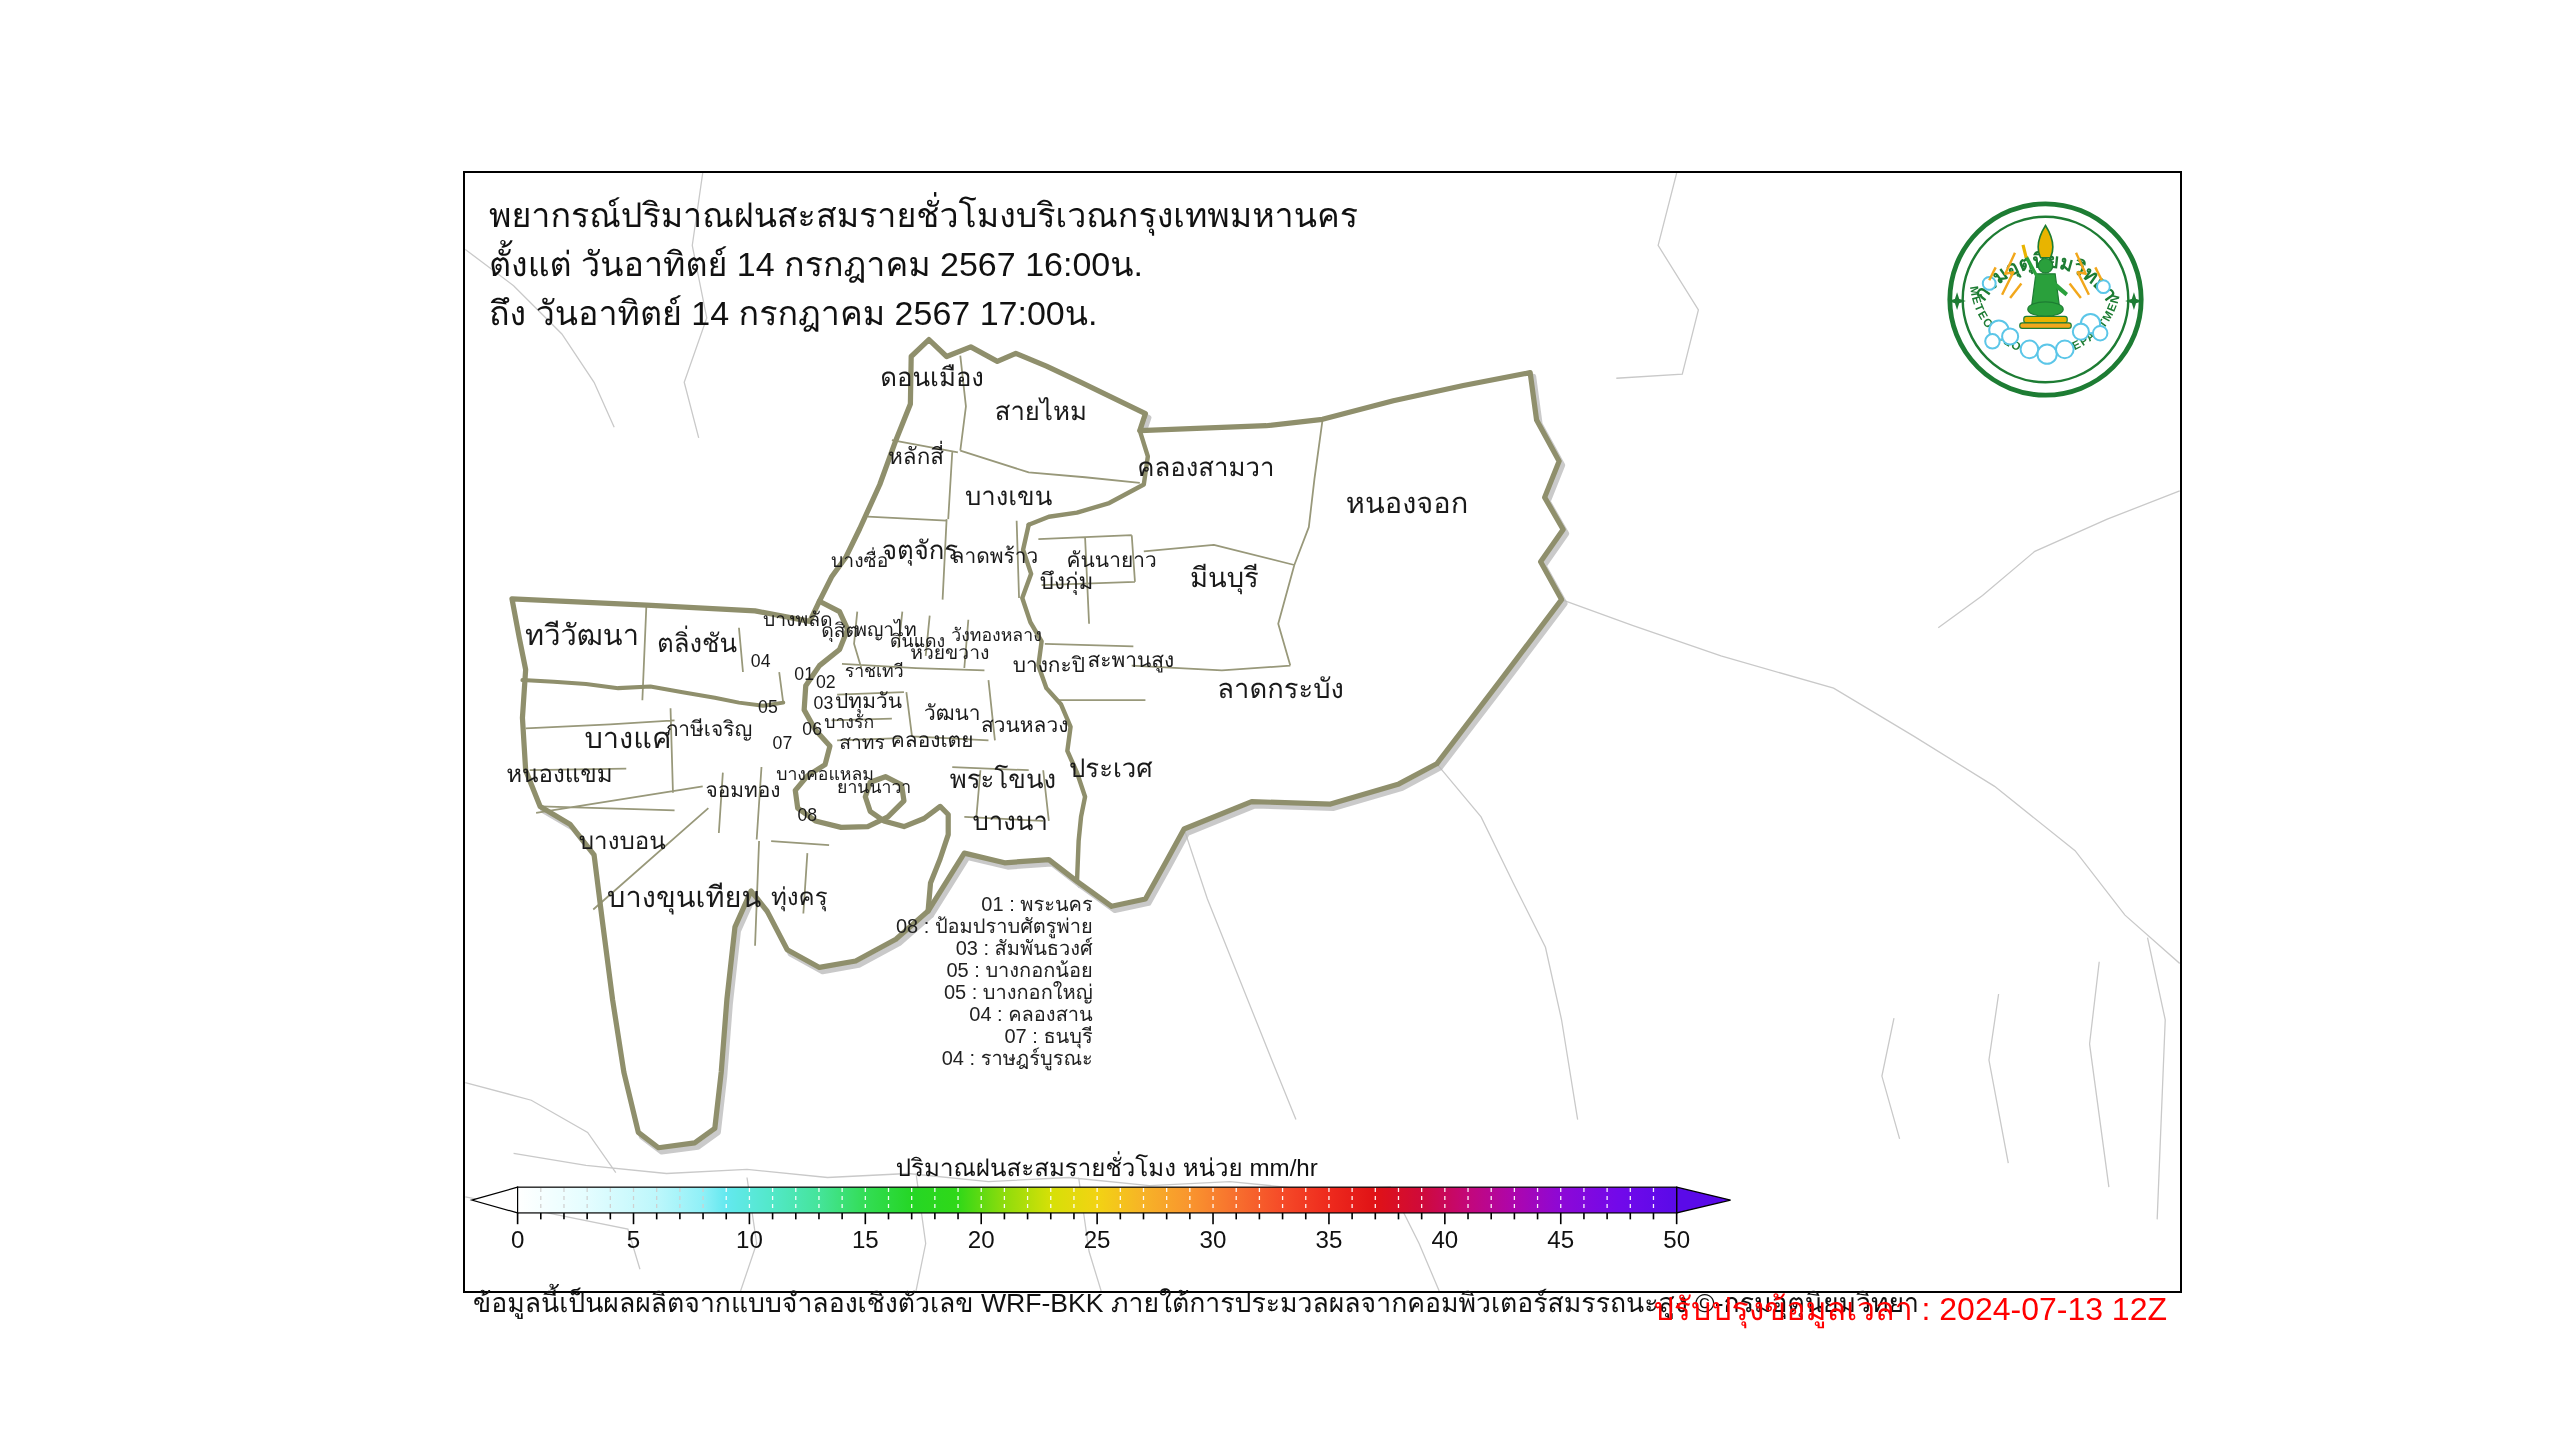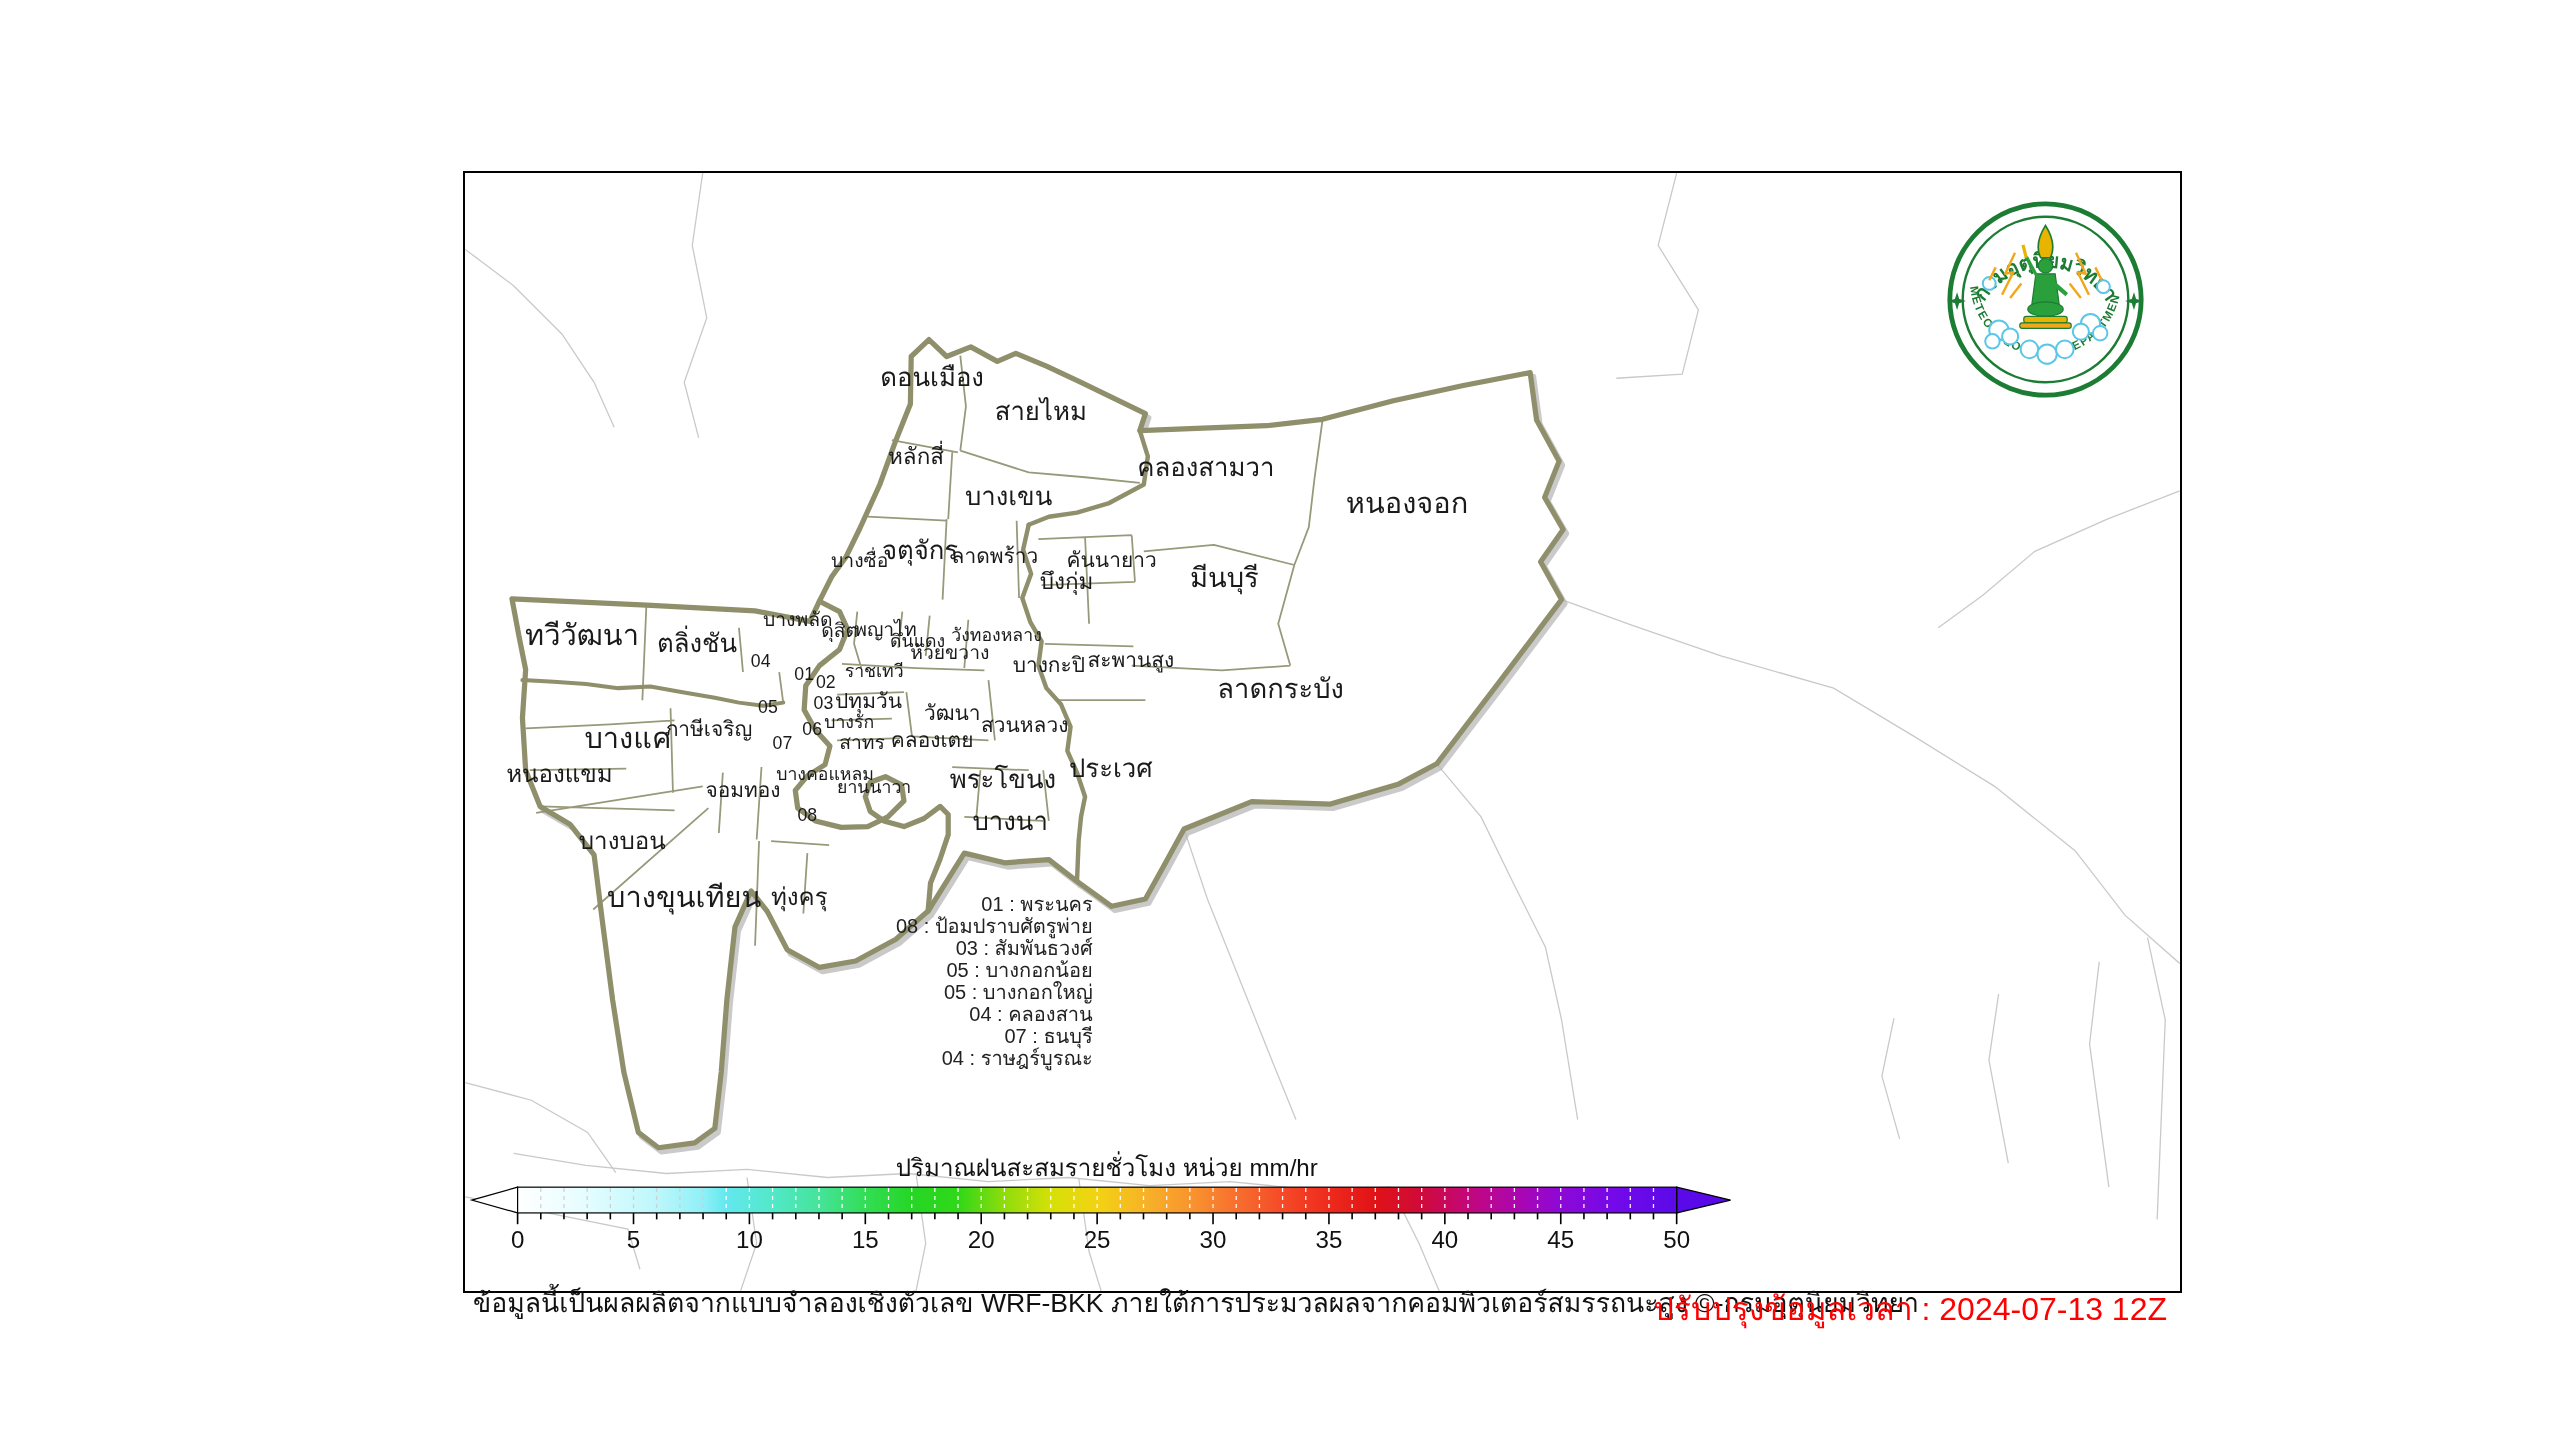--- a/index.html
+++ b/index.html
@@ -318,20 +318,25 @@
           <text x="785" y="1336" font-size="30" fill="#111">25</text>
           <text x="929" y="1336" font-size="30" fill="#111">30</text>
           <text x="1073" y="1336" font-size="30" fill="#111">35</text>
           <text x="1217" y="1336" font-size="30" fill="#111">40</text>
           <text x="1361" y="1336" font-size="30" fill="#111">45</text>
           <text x="1505" y="1336" font-size="30" fill="#111">50</text>
         </g>
     </g>
   </svg>
 
+  <div class="title-block">
+    <div>พยากรณ์ปริมาณฝนสะสมรายชั่วโมงบริเวณกรุงเทพมหานคร</div>
+    <div>ตั้งแต่ วันอาทิตย์ 14 กรกฎาคม 2567 16:00น.</div>
+    <div>ถึง วันอาทิตย์ 14 กรกฎาคม 2567 17:00น.</div>
+  </div>
 
   <svg class="logo" viewBox="-125 -125 250 250">
     <circle cx="0" cy="0" r="119" fill="#ffffff" stroke="#1d7c33" stroke-width="6"></circle>
     <circle cx="0" cy="0" r="103" fill="#ffffff" stroke="#1d7c33" stroke-width="3"></circle>
     <defs>
       <path id="arcTop" d="M-86,26 A89,89 0 0 1 86,26"></path>
       <path id="arcBottom" d="M-93,-10 A94,94 0 0 0 93,-10"></path>
     </defs>
     <text font-size="25" font-weight="bold" fill="#1d7c33">
       <textPath href="#arcTop" startOffset="50%" text-anchor="middle">กรมอุตุนิยมวิทยา</textPath>

